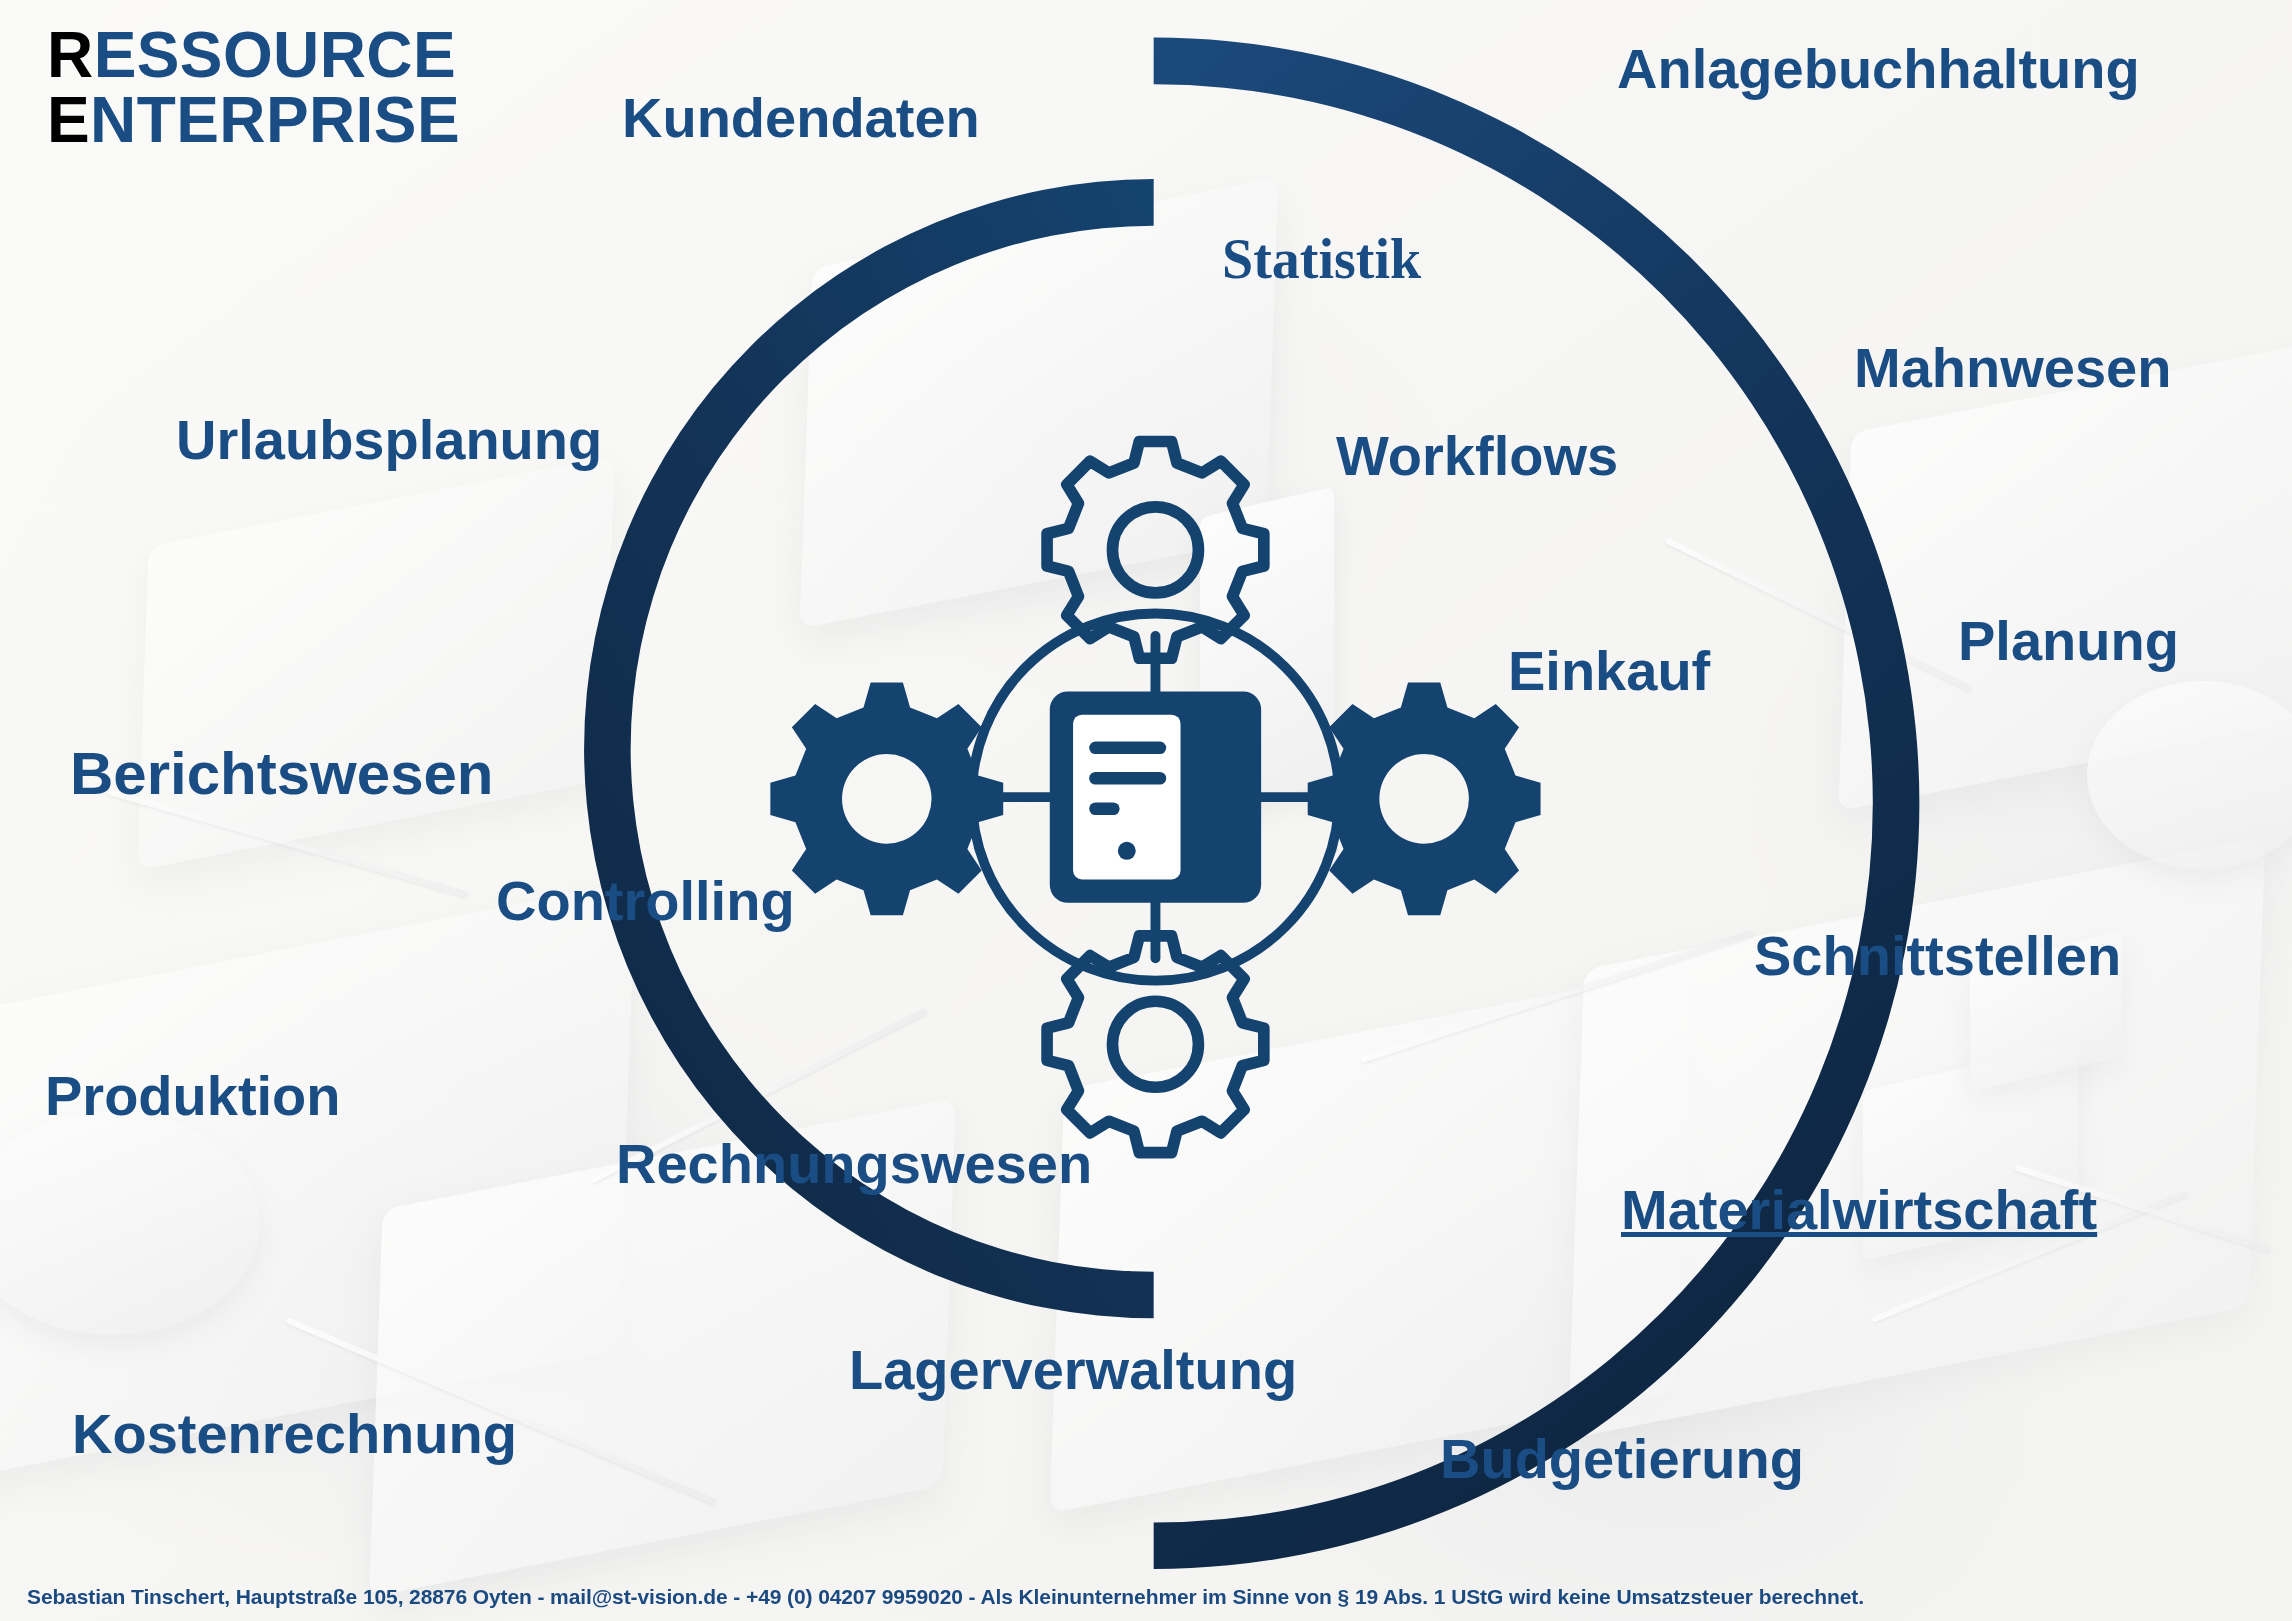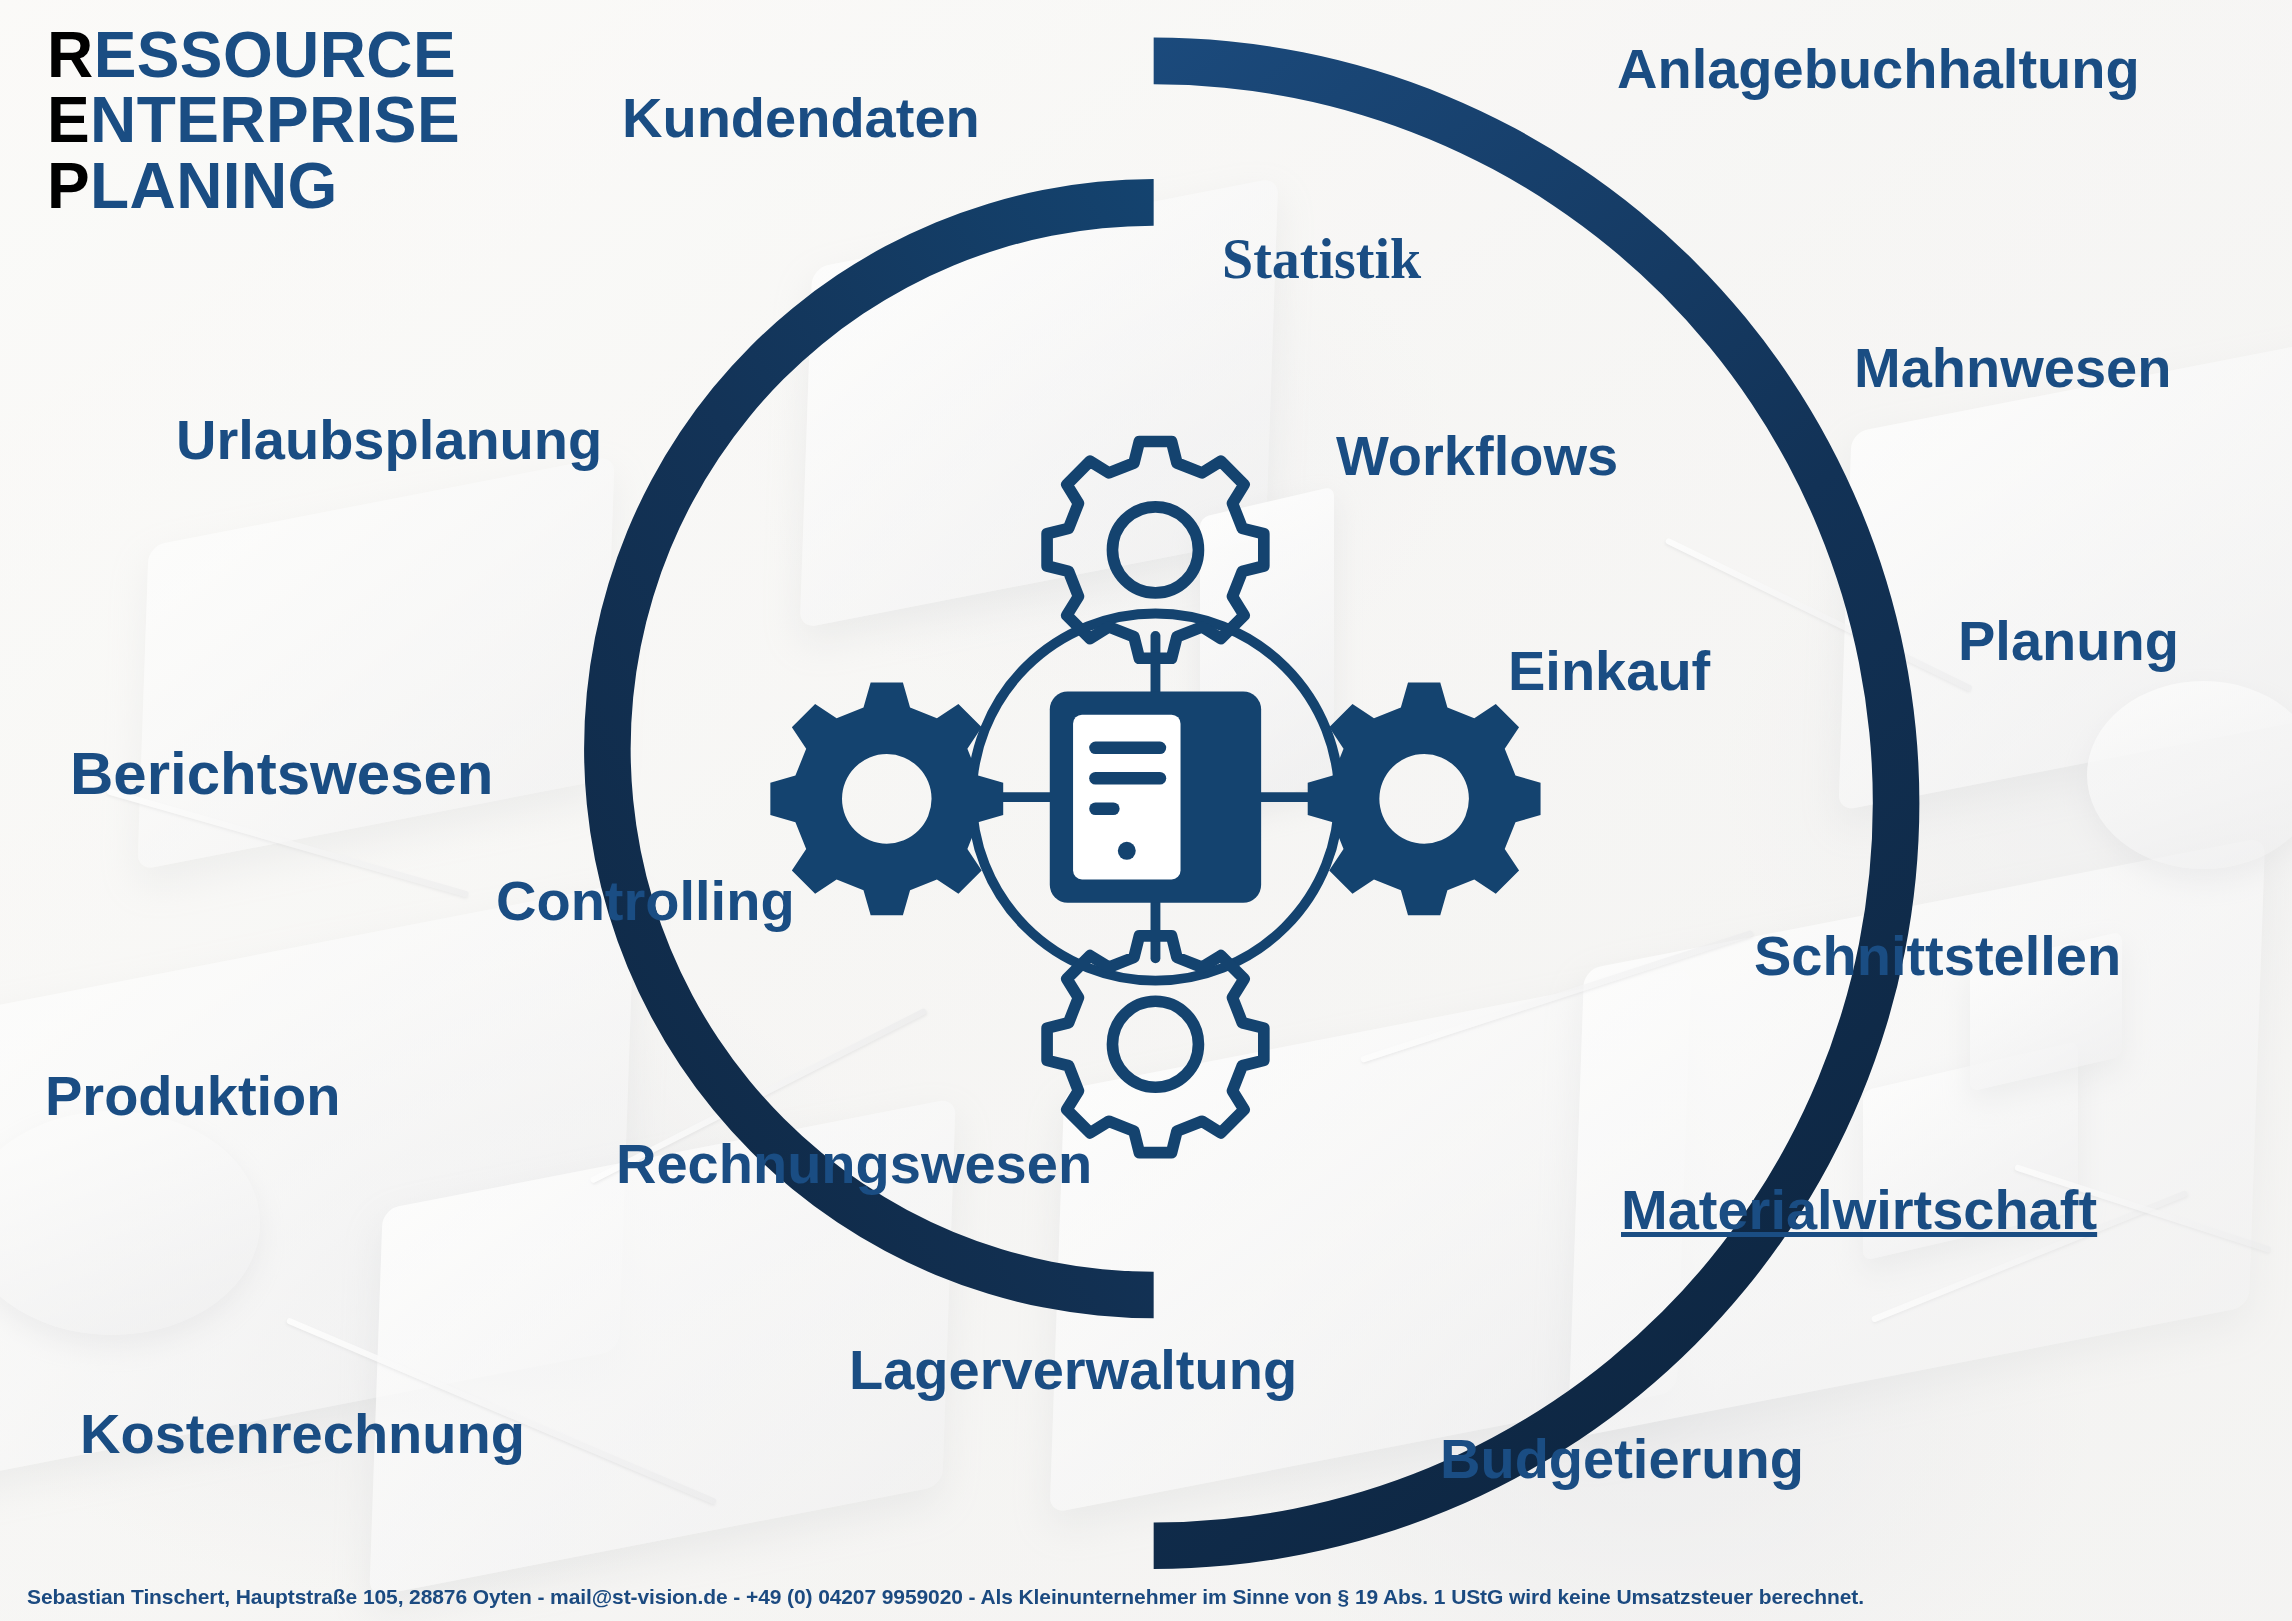--- a/index.html
+++ b/index.html
@@ -203,37 +203,36 @@
         L -106 82 L -90 58 L -102 28 L -130 20 L -130 -16 L -102 -24 L -90 -54 L -106 -78 L -80 -104 L -56 -88
         L -26 -100 Z
         M 0 -48 A 50 50 0 1 0 0 52 A 50 50 0 1 0 0 -48 Z"></path>
     </g>
   </g>
 </svg>
 
 <div id="title">
   <span class="ln"><span class="cap">R</span><span class="rest">ESSOURCE</span></span>
   <span class="ln"><span class="cap">E</span><span class="rest">NTERPRISE</span></span>
-  <span class="ln"><span class="cap">P</span><span class="rest">LANING</span></span>
 </div>
 
 <div id="keyword-layer">
     <div class="kw" style="left: 622px; top: 90px; font-size: 56px;">Kundendaten</div>
     <div class="kw" style="left: 1617px; top: 41px; font-size: 56px;">Anlagebuchhaltung</div>
     <div class="kw" style="left: 1222px; top: 231px; font-size: 56px; font-family: Liberation Serif, serif;">Statistik</div>
     <div class="kw" style="left: 1854px; top: 340px; font-size: 56px;">Mahnwesen</div>
     <div class="kw" style="left: 176px; top: 412px; font-size: 56px;">Urlaubsplanung</div>
     <div class="kw" style="left: 1336px; top: 428px; font-size: 56px;">Workflows</div>
     <div class="kw" style="left: 1958px; top: 613px; font-size: 56px;">Planung</div>
     <div class="kw" style="left: 1508px; top: 643px; font-size: 56px;">Einkauf</div>
     <div class="kw" style="left: 70px; top: 744px; font-size: 60px;">Berichtswesen</div>
     <div class="kw" style="left: 496px; top: 873px; font-size: 56px;">Controlling</div>
     <div class="kw" style="left: 1754px; top: 928px; font-size: 56px;">Schnittstellen</div>
     <div class="kw" style="left: 45px; top: 1068px; font-size: 56px;">Produktion</div>
     <div class="kw" style="left: 616px; top: 1136px; font-size: 56px;">Rechnungswesen</div>
     <div class="kw" style="left: 1621px; top: 1182px; font-size: 56px; text-decoration: underline;">Materialwirtschaft</div>
     <div class="kw" style="left: 849px; top: 1342px; font-size: 56px;">Lagerverwaltung</div>
-    <div class="kw" style="left: 80px; top: 1406px; font-size: 56px; text-align: center;">Kostenrechnung</div>
+    <div class="kw" style="left: 72px; top: 1406px; font-size: 56px; text-align: center;">Kostenrechnung</div>
     <div class="kw" style="left: 1440px; top: 1431px; font-size: 56px;">Budgetierung</div>
   </div>
 
 <div id="footer">Sebastian Tinschert, Hauptstraße 105, 28876 Oyten - mail@st-vision.de - +49 (0) 04207 9959020 - Als Kleinunternehmer im Sinne von § 19 Abs. 1 UStG wird keine Umsatzsteuer berechnet.</div>
 
 
 </body></html>

